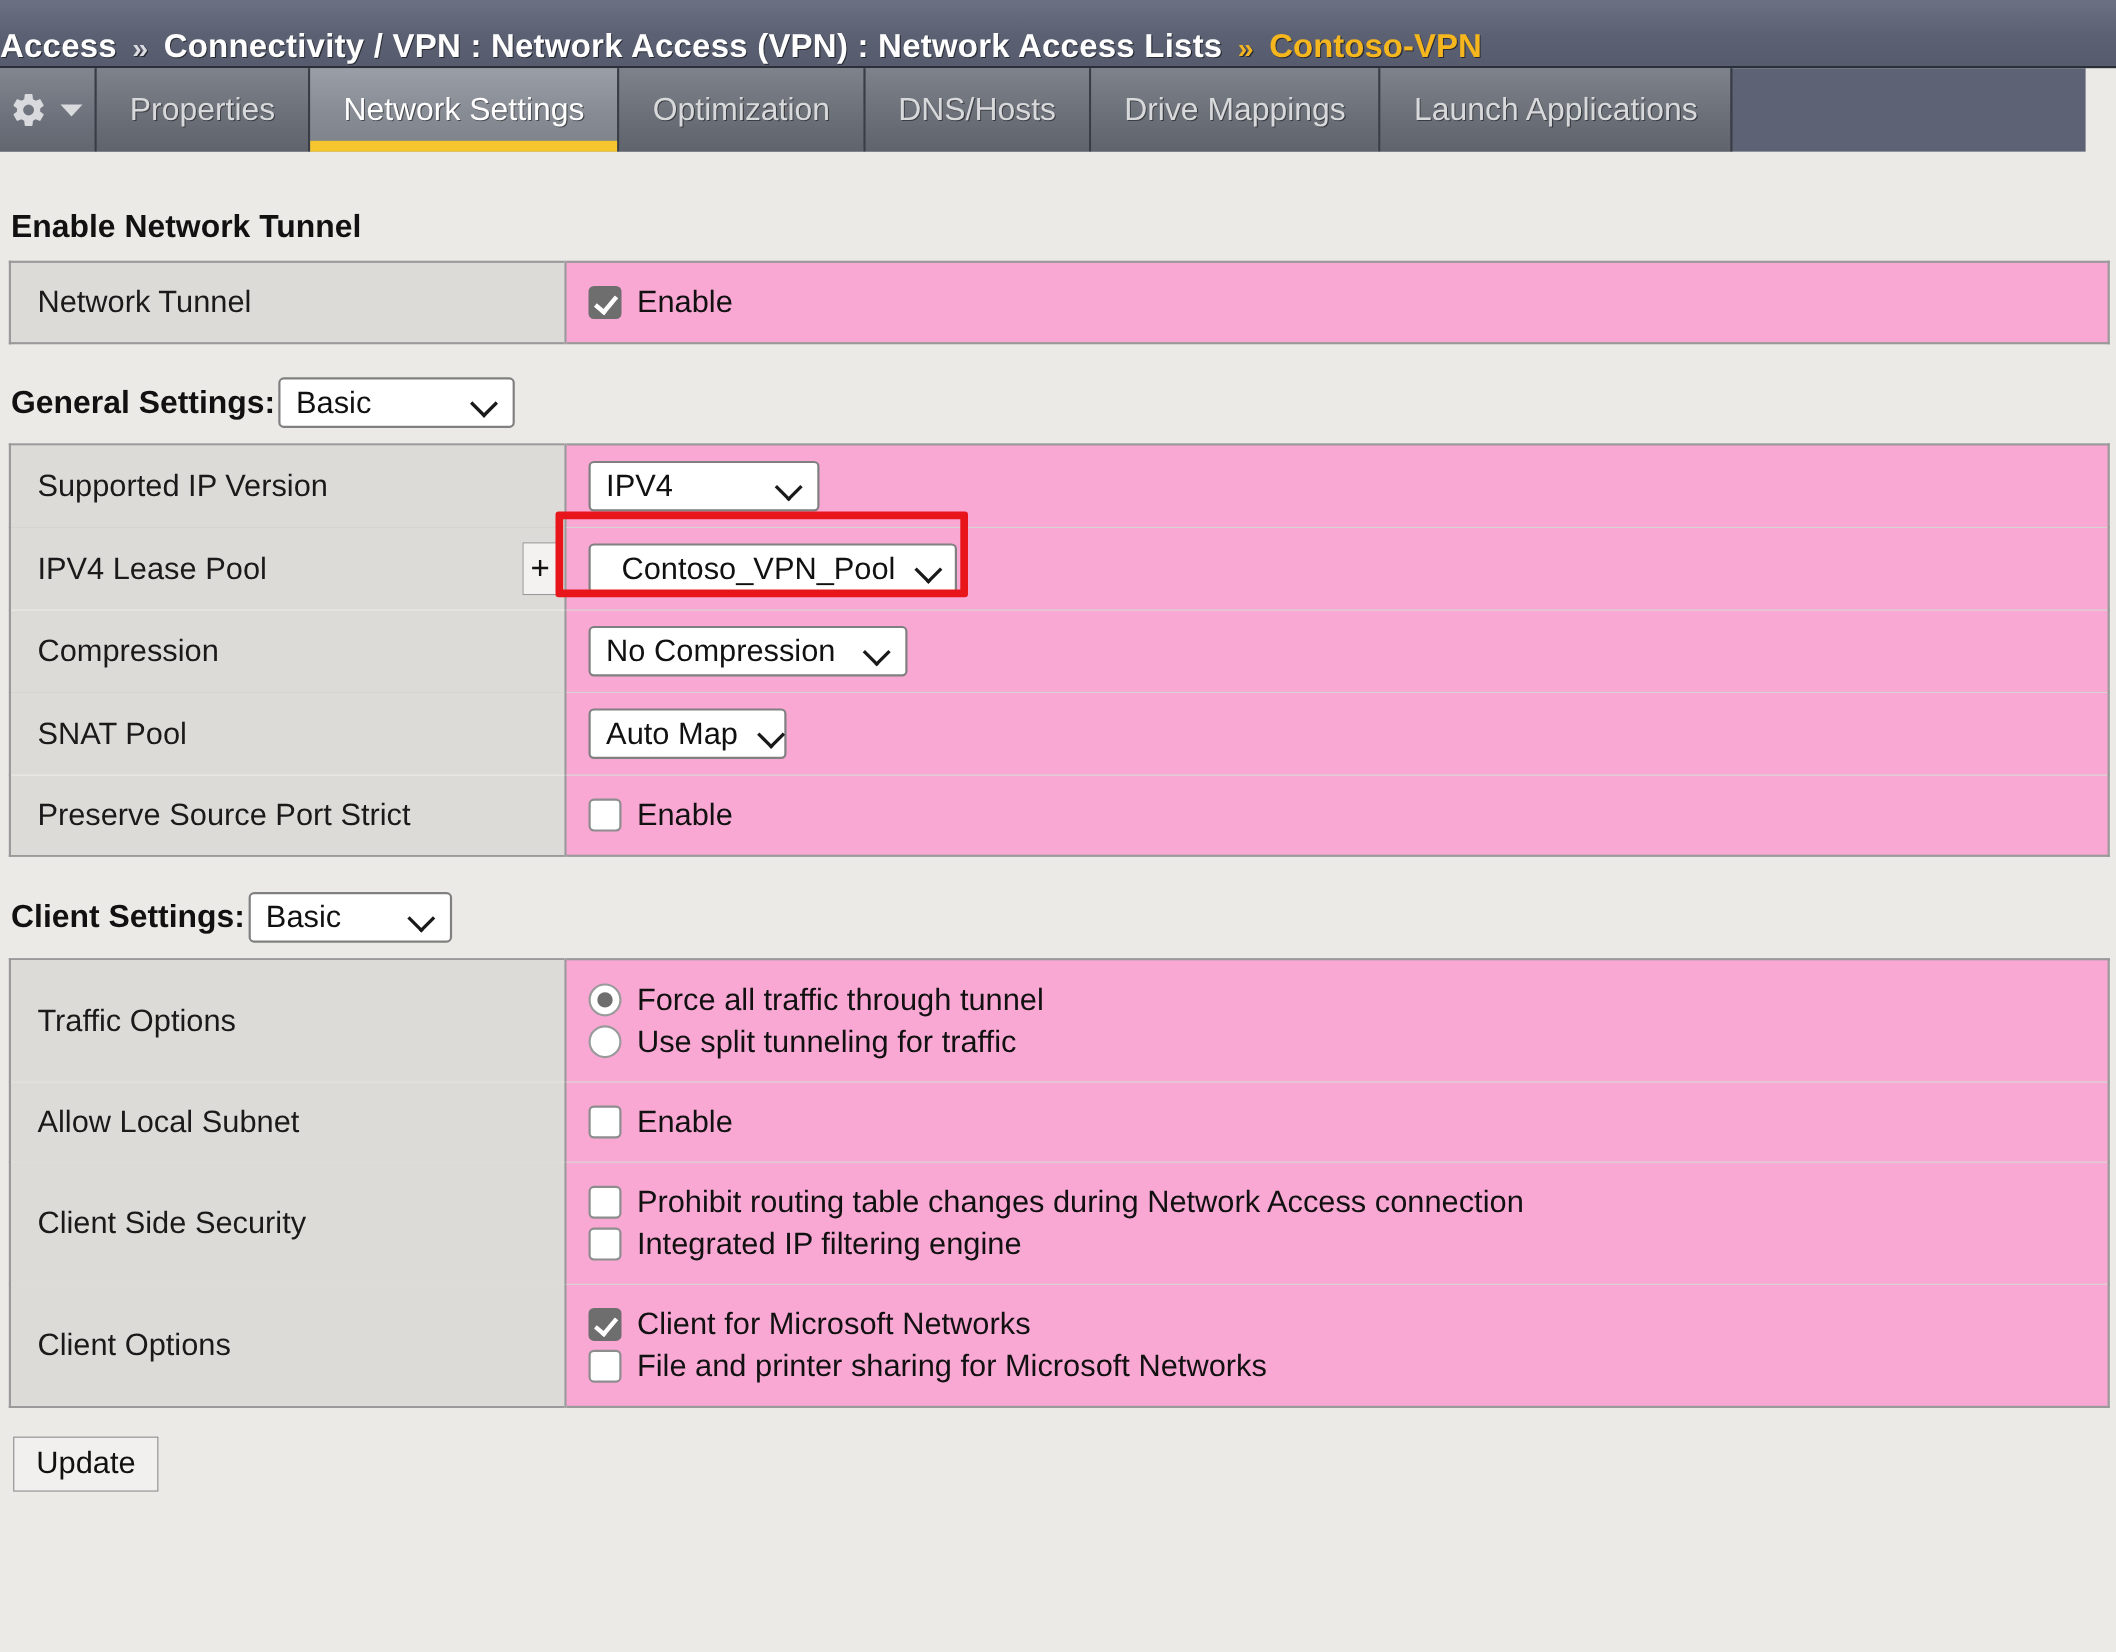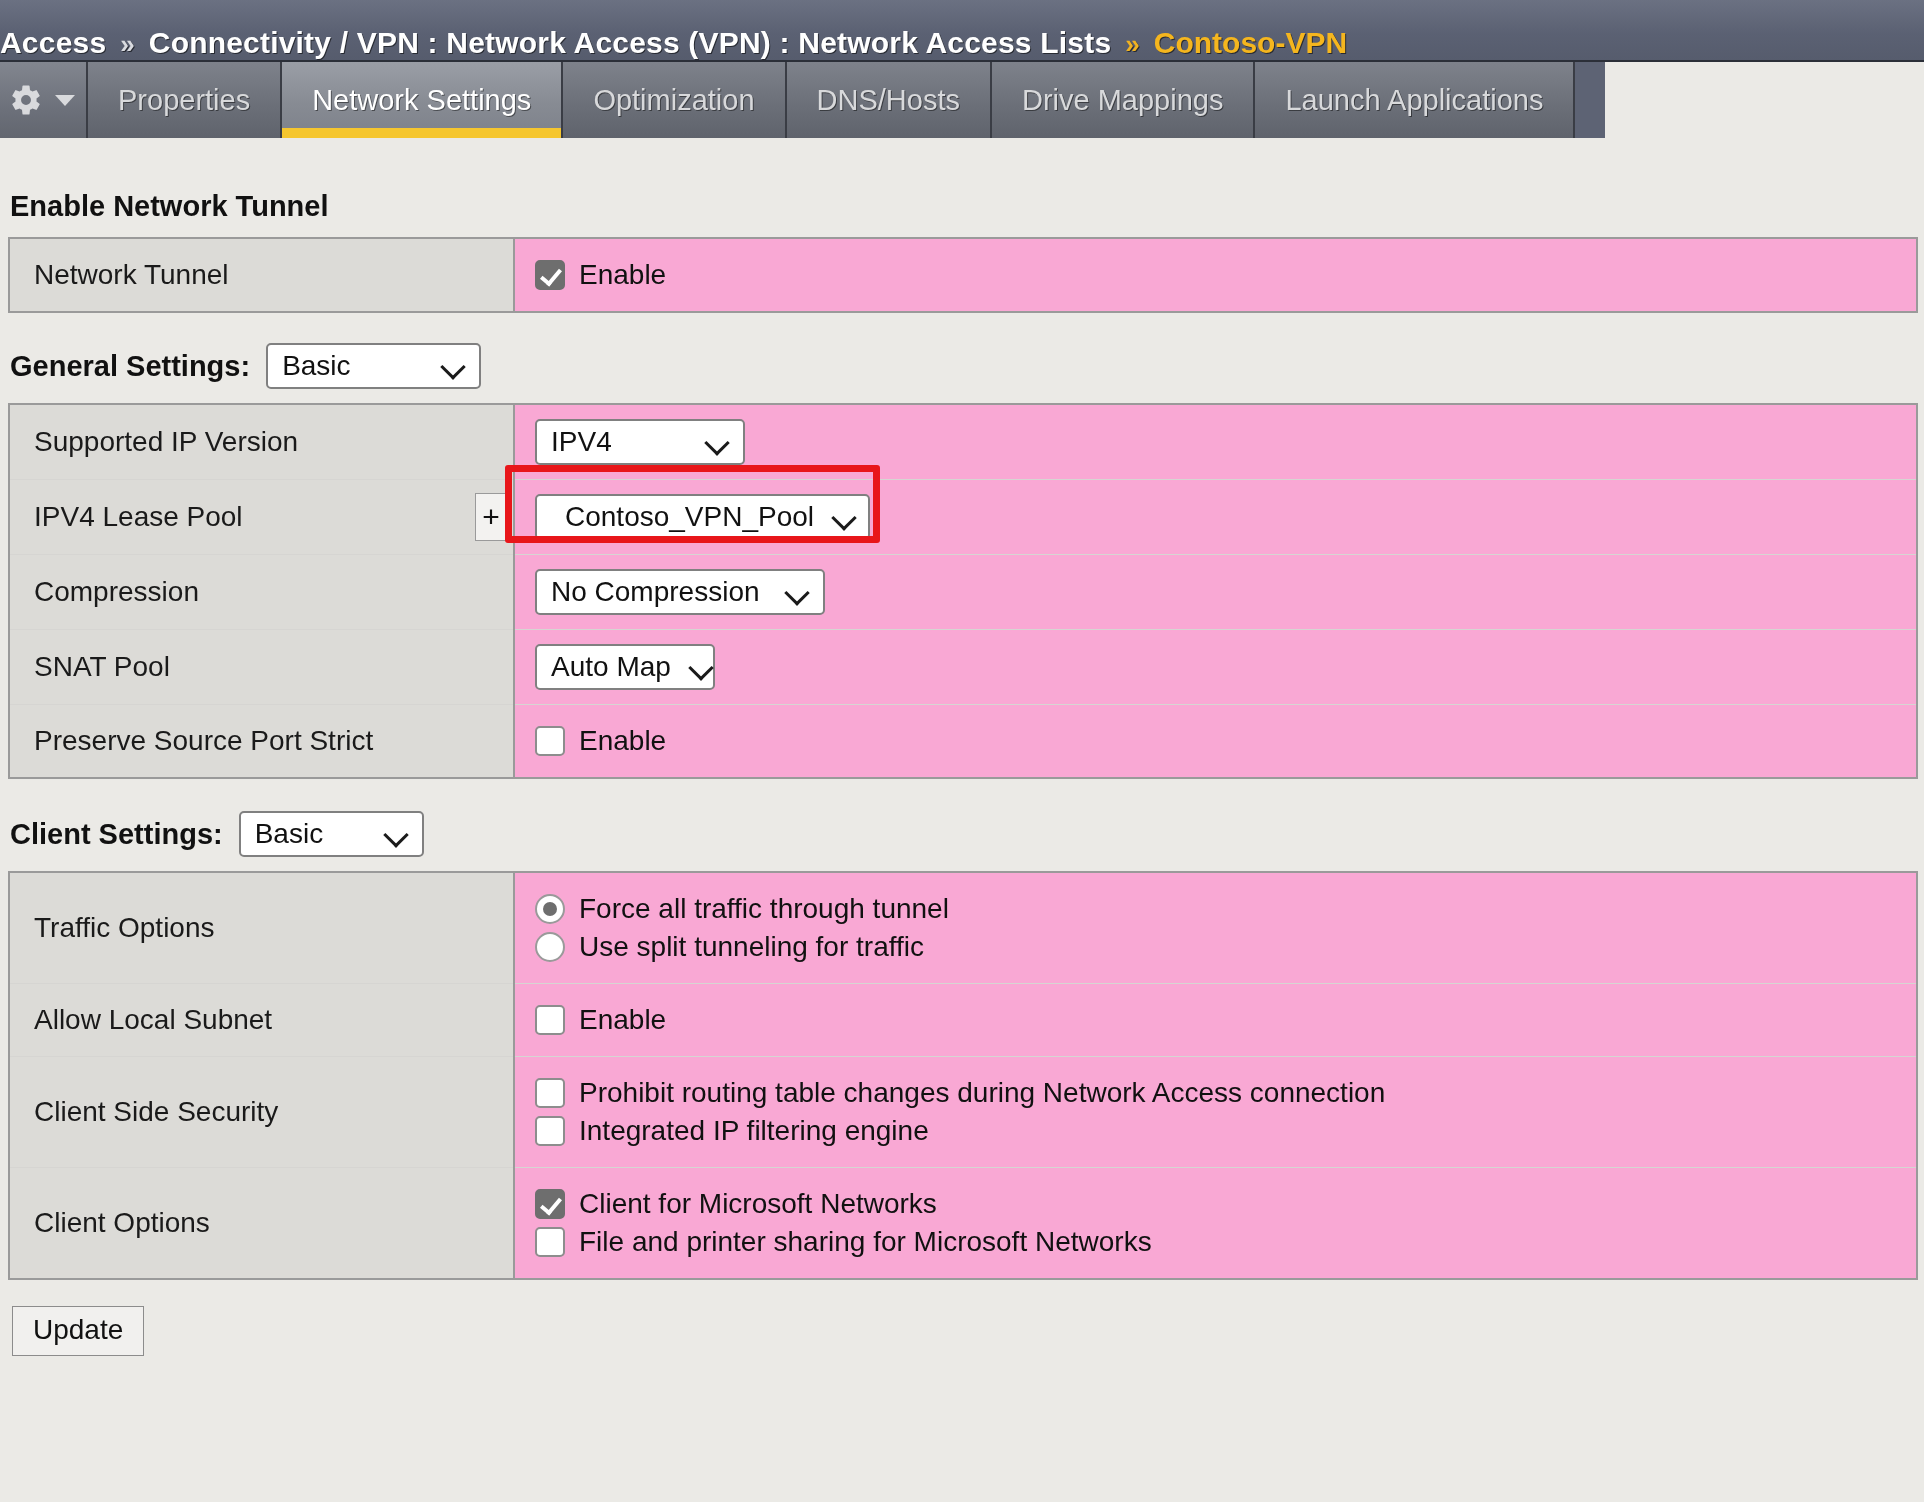--- a/index.html
+++ b/index.html
@@ -50,21 +50,21 @@
     font-weight: bold;
     white-space: nowrap;
     text-shadow: 1px 1px 0 rgba(0,0,0,.55);
     margin-top: 10px;
   }
 
   
   .tab-bar {
     position: absolute;
     left: 0; top: 62px;
-    width: 1605px;
+    width: 1896px;
     height: 76px;
     display: flex;
     align-items: stretch;
     background: #5d6374;
     box-sizing: border-box;
   }
   .gear-tab {
     width: 88px;
     background: linear-gradient(180deg, #82868f 0%, #6d717b 60%, #62666f 100%);
     border-right: 2px solid #3a3d45;
@@ -117,21 +117,21 @@
   .section-heading {
     font-size: 29px;
     font-weight: bold;
     color: #111111;
     margin: 0;
     padding: 0;
   }
   .section-heading-row {
     display: flex;
     align-items: center;
-    gap: 16px;
+    gap: 3px;
     text-align: center;
   }
 
   
   .settings-table {
     width: 1910px;
     margin-left: 8px;
     border: 2px solid #9a9a9a;
     border-collapse: collapse;
     background: #f7f6f4;

